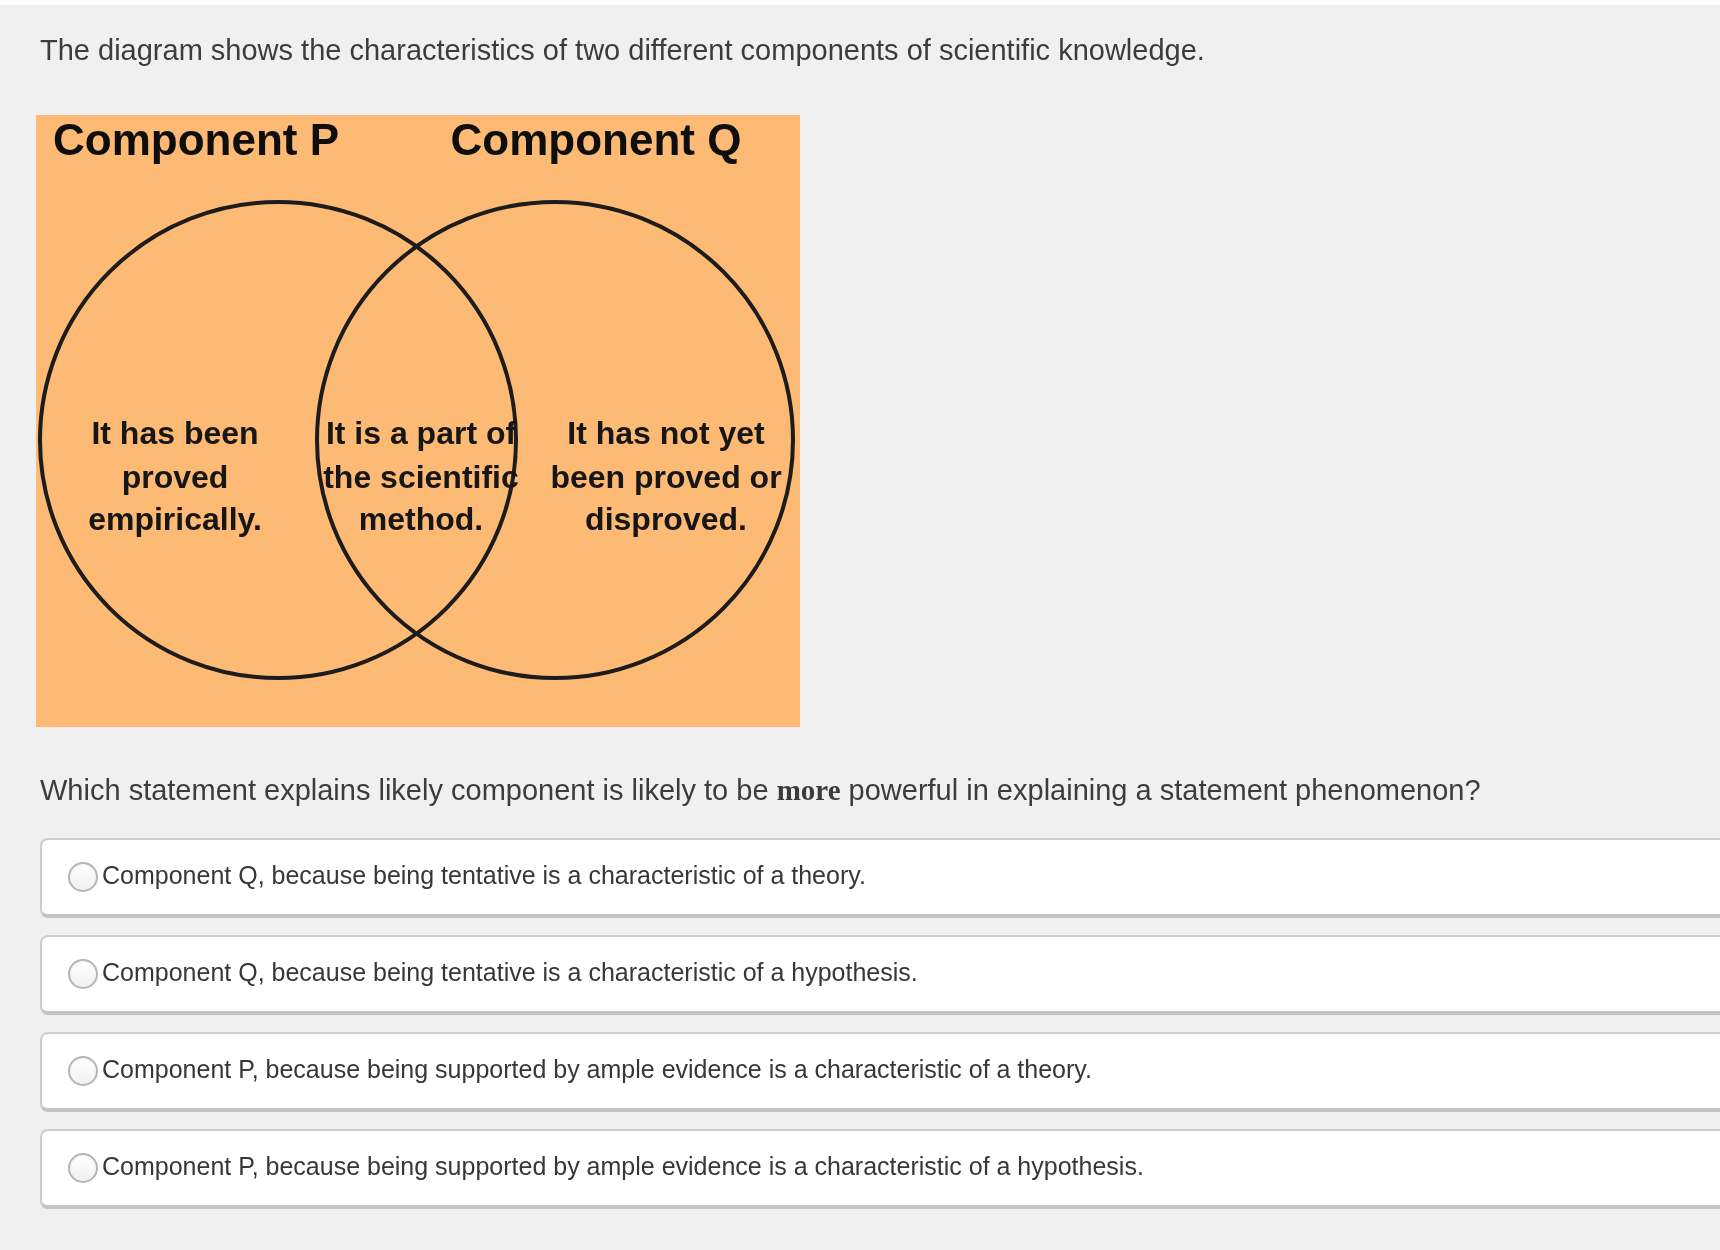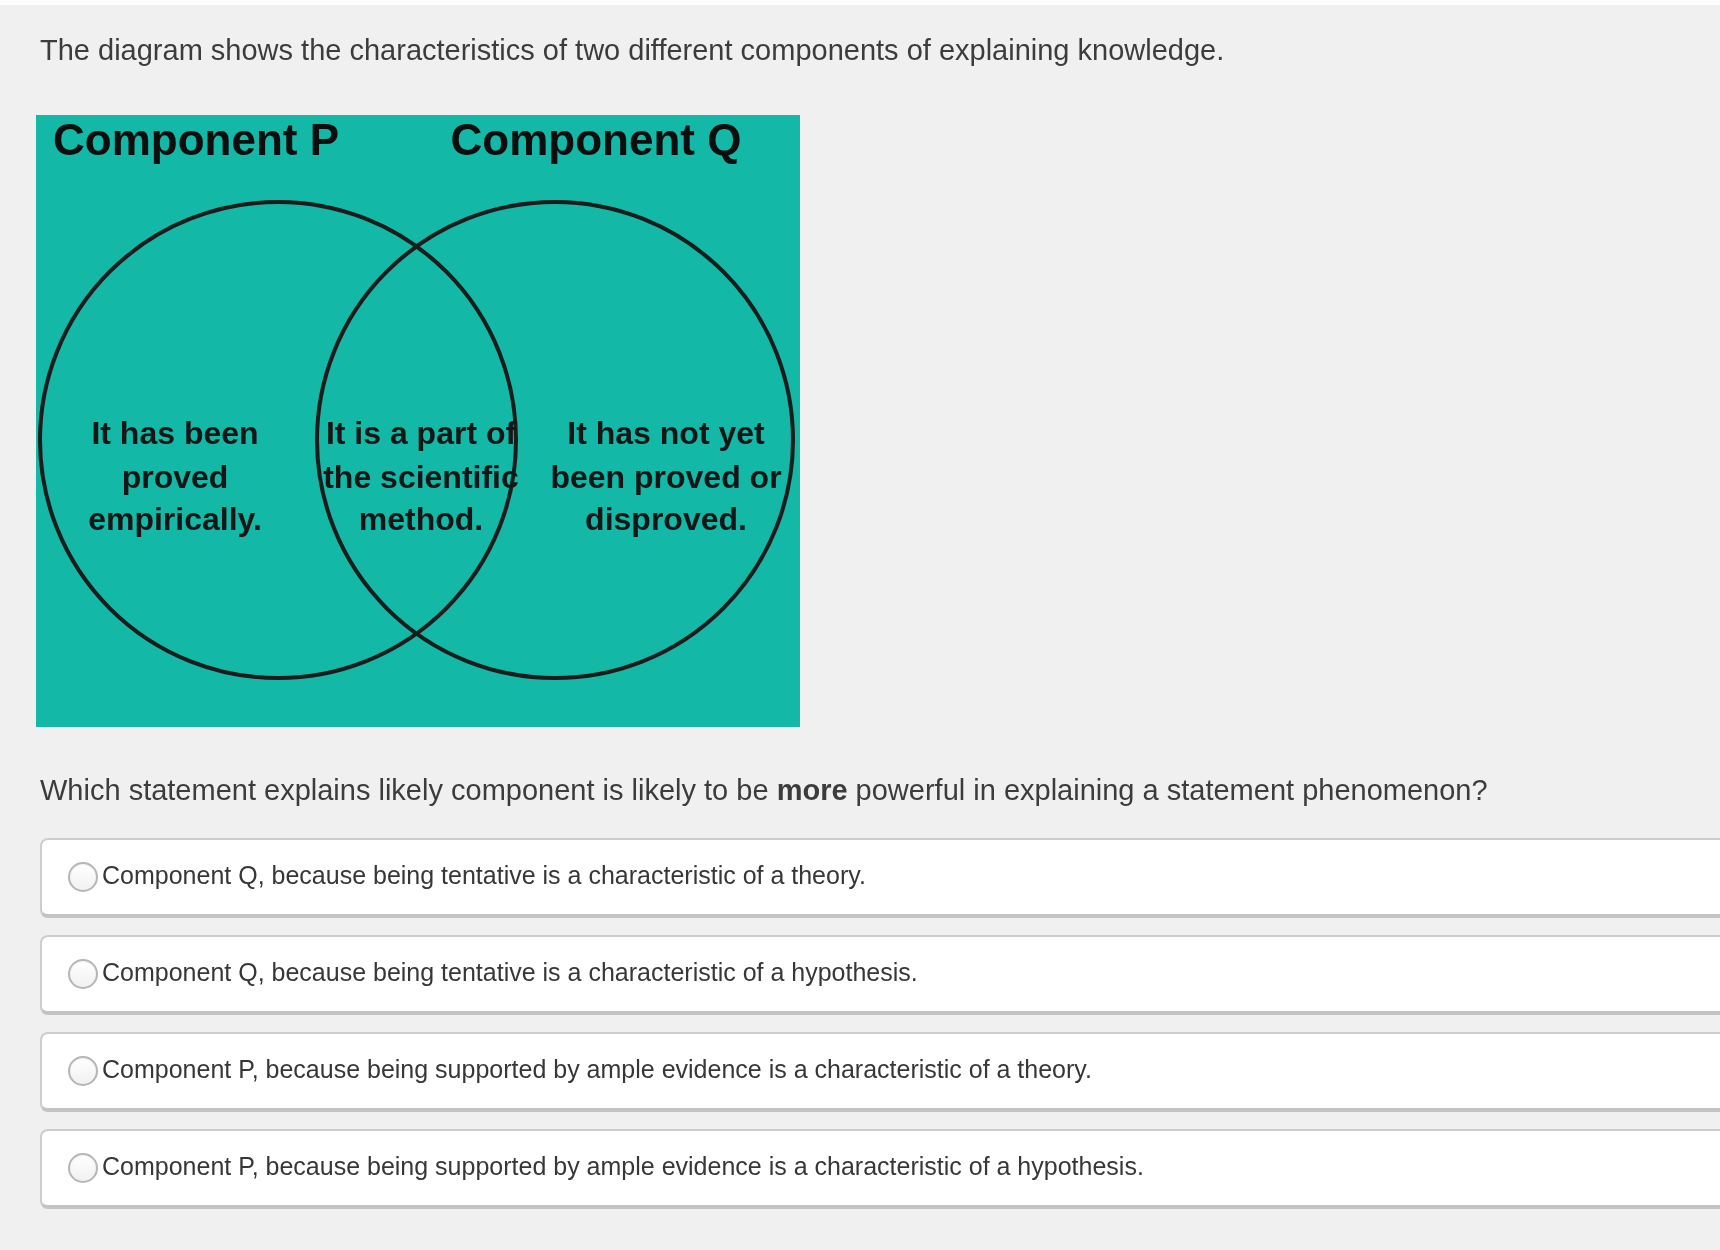--- a/index.html
+++ b/index.html
@@ -15,37 +15,37 @@
     position:absolute; left:0; top:0; width:100%; height:5px;
     background:#fdfdfd;
   }
   .intro {
     position:absolute; left:40px; top:33px;
     font-size:29px; line-height:1.2; color:#3c3c3c;
   }
   .diagram {
     position:absolute; left:36px; top:115px;
     width:764px; height:612px;
-    background:#14b8a6;
+    background:#fdba74;
   }
   .diagram svg { display:block; width:100%; height:100%; }
   .venn-heading {
     font-size:44px; font-weight:bold; fill:#0e0e0e;
     font-family:"Liberation Sans","DejaVu Sans",sans-serif;
   }
   .venn-text {
     font-size:32px; font-weight:bold; fill:#161616;
     font-family:"Liberation Sans","DejaVu Sans",sans-serif;
   }
   .venn-circle { fill:none; stroke:#1c1c1c; stroke-width:4; }
   .question {
     position:absolute; left:40px; top:774px;
     font-size:29px; color:#3c3c3c;
   }
-  .question b { font-weight:bold; }
+  .question b { font-weight:bold;font-family:Liberation Serif, serif; }
   .options {
     position:absolute; left:40px; top:838px; width:1700px;
   }
   .option-box {
     height:80px; margin-bottom:17px;
     background:#ffffff;
     border:2px solid #cdcdcd;
     border-bottom:4px solid #c3c3c3;
     border-radius:8px;
     display:flex; align-items:center;
@@ -63,21 +63,21 @@
   .option-label {
     font-size:25px; color:#373737; line-height:1;
     padding-bottom:3px;
   }
 </style>
 </head>
 <body>
 
 <div class="top-strip"></div>
 
-<div class="intro">The diagram shows the characteristics of two different components of explaining knowledge.</div>
+<div class="intro">The diagram shows the characteristics of two different components of scientific knowledge.</div>
 
 <div class="diagram">
   <svg viewBox="0 0 764 612">
     <text class="venn-heading" x="160" y="40" text-anchor="middle">Component P</text>
     <text class="venn-heading" x="560" y="40" text-anchor="middle">Component Q</text>
 
     <circle class="venn-circle" cx="242" cy="325" r="238"></circle>
     <circle class="venn-circle" cx="519" cy="325" r="238"></circle>
 
     <g>

